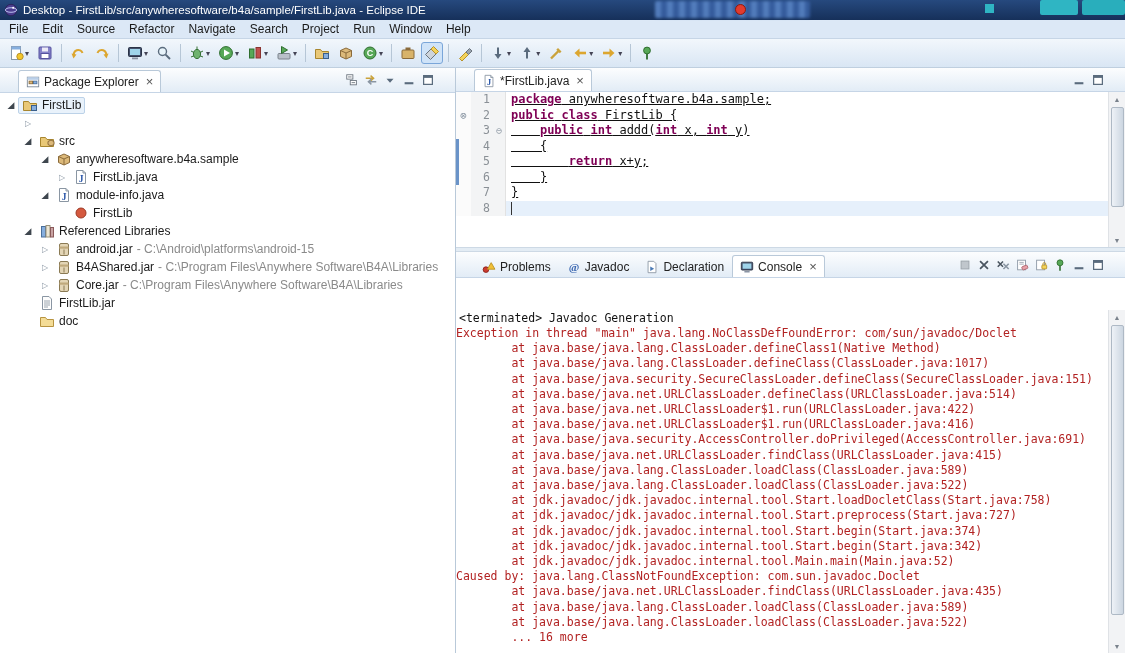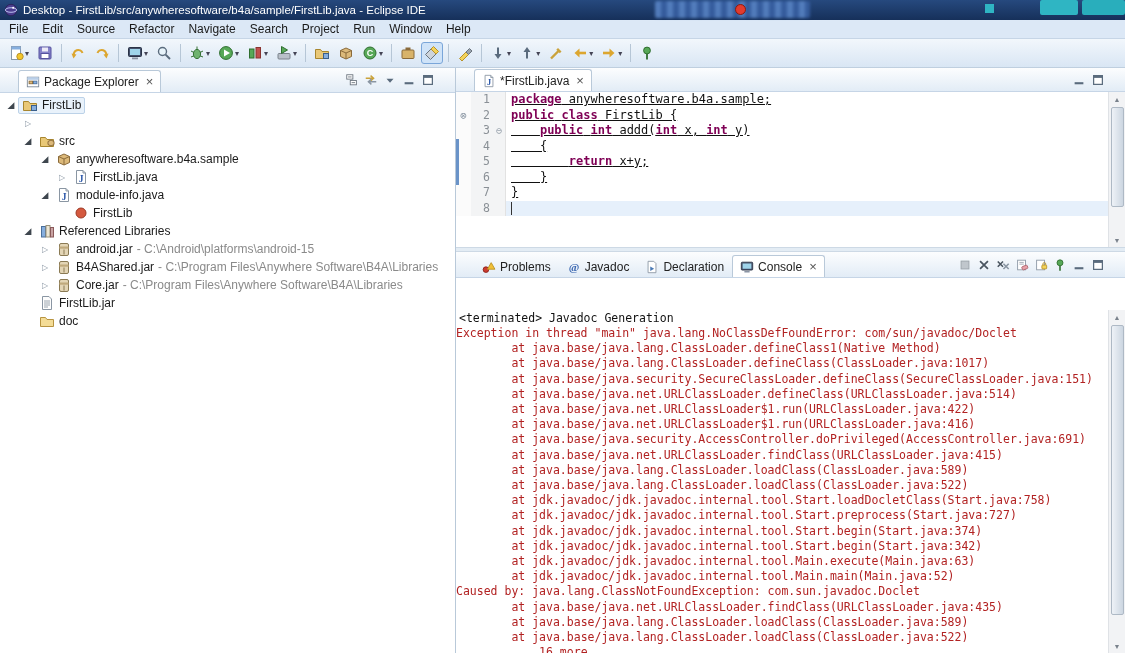--- a/index.html
+++ b/index.html
@@ -769,21 +769,20 @@
             <div class="console-line" style="color: rgb(178, 34, 34);">	at java.base/java.net.URLClassLoader$1.run(URLClassLoader.java:422)</div>
             <div class="console-line" style="color: rgb(178, 34, 34);">	at java.base/java.net.URLClassLoader$1.run(URLClassLoader.java:416)</div>
             <div class="console-line" style="color: rgb(178, 34, 34);">	at java.base/java.security.AccessController.doPrivileged(AccessController.java:691)</div>
             <div class="console-line" style="color: rgb(178, 34, 34);">	at java.base/java.net.URLClassLoader.findClass(URLClassLoader.java:415)</div>
             <div class="console-line" style="color: rgb(178, 34, 34);">	at java.base/java.lang.ClassLoader.loadClass(ClassLoader.java:589)</div>
             <div class="console-line" style="color: rgb(178, 34, 34);">	at java.base/java.lang.ClassLoader.loadClass(ClassLoader.java:522)</div>
             <div class="console-line" style="color: rgb(178, 34, 34);">	at jdk.javadoc/jdk.javadoc.internal.tool.Start.loadDocletClass(Start.java:758)</div>
             <div class="console-line" style="color: rgb(178, 34, 34);">	at jdk.javadoc/jdk.javadoc.internal.tool.Start.preprocess(Start.java:727)</div>
             <div class="console-line" style="color: rgb(178, 34, 34);">	at jdk.javadoc/jdk.javadoc.internal.tool.Start.begin(Start.java:374)</div>
             <div class="console-line" style="color: rgb(178, 34, 34);">	at jdk.javadoc/jdk.javadoc.internal.tool.Start.begin(Start.java:342)</div>
-            <div class="console-line" style="color: rgb(178, 34, 34);">	at jdk.javadoc/jdk.javadoc.internal.tool.Main.execute(Main.java:63)</div>
             <div class="console-line" style="color: rgb(178, 34, 34);">	at jdk.javadoc/jdk.javadoc.internal.tool.Main.main(Main.java:52)</div>
             <div class="console-line" style="color: rgb(178, 34, 34);">Caused by: java.lang.ClassNotFoundException: com.sun.javadoc.Doclet</div>
             <div class="console-line" style="color: rgb(178, 34, 34);">	at java.base/java.net.URLClassLoader.findClass(URLClassLoader.java:435)</div>
             <div class="console-line" style="color: rgb(178, 34, 34);">	at java.base/java.lang.ClassLoader.loadClass(ClassLoader.java:589)</div>
             <div class="console-line" style="color: rgb(178, 34, 34);">	at java.base/java.lang.ClassLoader.loadClass(ClassLoader.java:522)</div>
             <div class="console-line" style="color: rgb(178, 34, 34);">	... 16 more</div>
           </div>
         <div class="v-scroll">
           <span class="arrow">▲</span>
           <span class="thumb" style="height:290px"></span>

